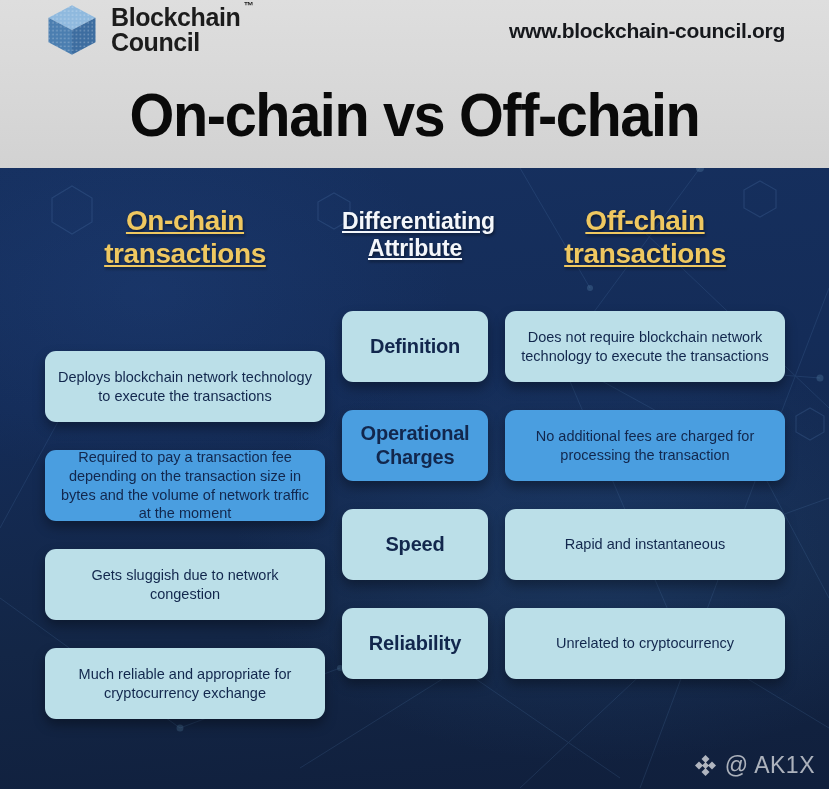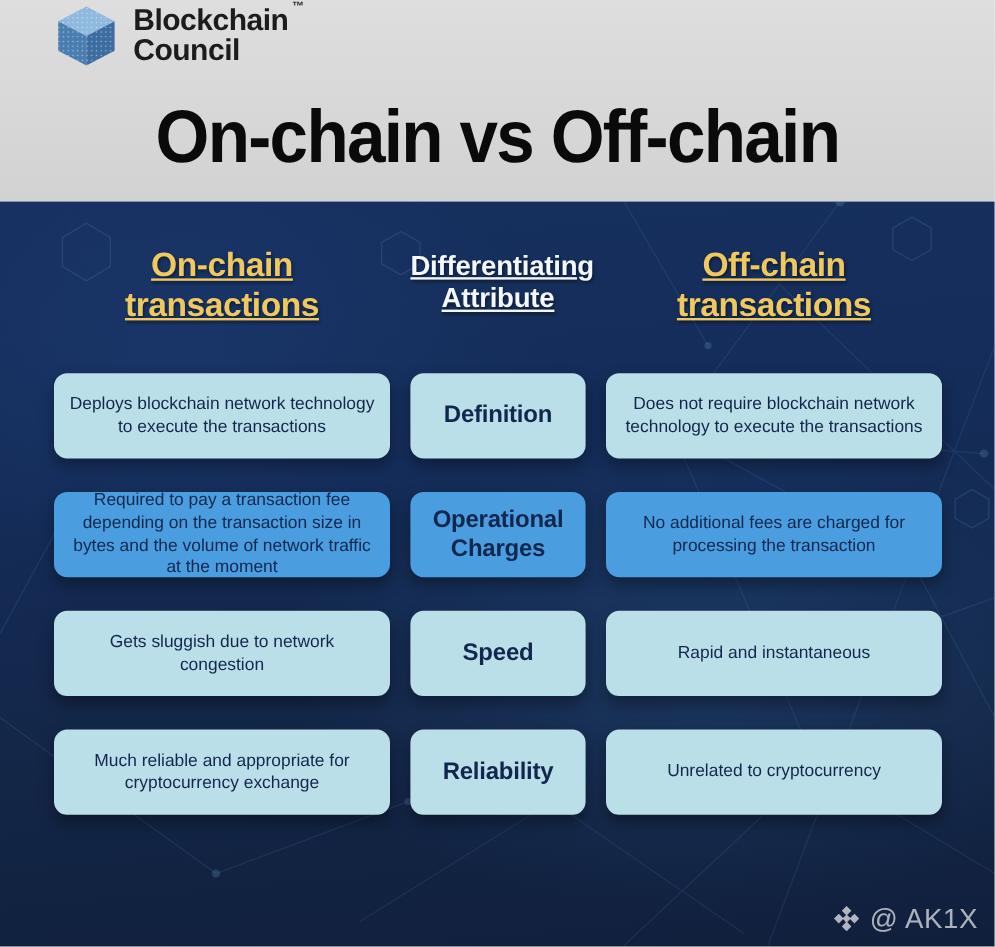--- a/index.html
+++ b/index.html
@@ -149,21 +149,21 @@
     justify-content: center;
     text-align: center;
     box-sizing: border-box;
     padding: 4px 12px;
     box-shadow: 0 6px 12px rgba(0,0,0,0.34);
     color: #12274d;
     font-family: "Liberation Sans", sans-serif;
     font-size: 14.5px;
     line-height: 1.30;
   }
-  .card.left   { left: 45px;  width: 280px; }
+  .card.left   { left: 45px;  width: 280px; margin-top: 40px; }
   .card.middle { left: 342px; width: 146px; font-weight: bold; font-size: 20px; line-height: 1.18; letter-spacing: -0.2px; }
   .card.right  { left: 505px; width: 280px; }
 
   .tone-light { background: #bbdfe8; }
   .tone-blue  { background: #4a9ee0; }
 
   
   .watermark {
     position: absolute;
     right: 14px;
@@ -203,20 +203,21 @@
         <polygon points="92,28 92,72 50,94 50,50" fill="#3d6da0"></polygon>
         <polygon points="92,28 92,72 50,94 50,50" fill="url(#dots)"></polygon>
       </svg>
       <div class="brand-text">
         <span class="brand-line1">Blockchain</span>
         <span class="brand-line2">Council</span>
         <span class="brand-tm">™</span>
       </div>
     </div>
 
+    <div class="site-url">www.blockchain-council.org</div>
 
     <div class="main-title">On-chain vs Off-chain</div>
   </div>
 
   <div class="board">
 
     <svg class="net-svg" viewBox="0 0 829 621">
       <g stroke="#5f8fc4" stroke-width="1" opacity="0.16" fill="none">
         <path d="M700,0 L560,190 L760,300 L829,120"></path>
         <path d="M560,190 L820,210"></path>

